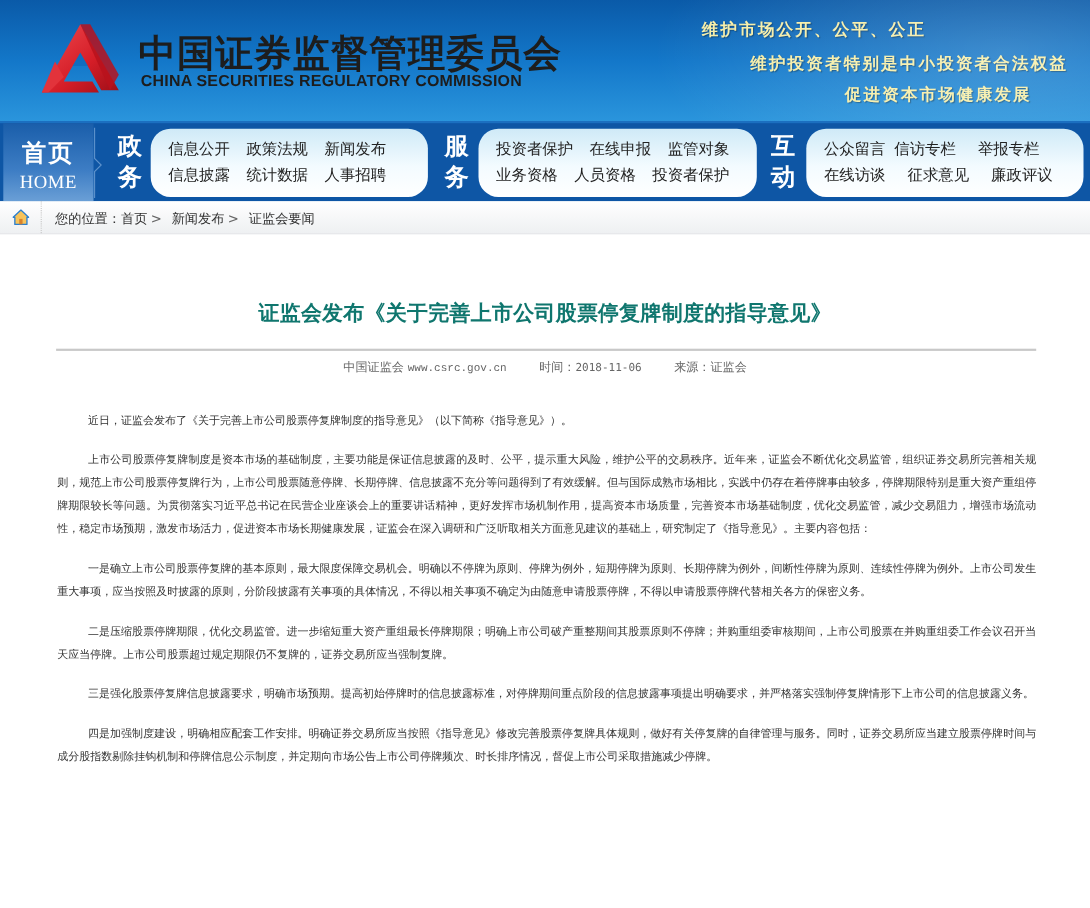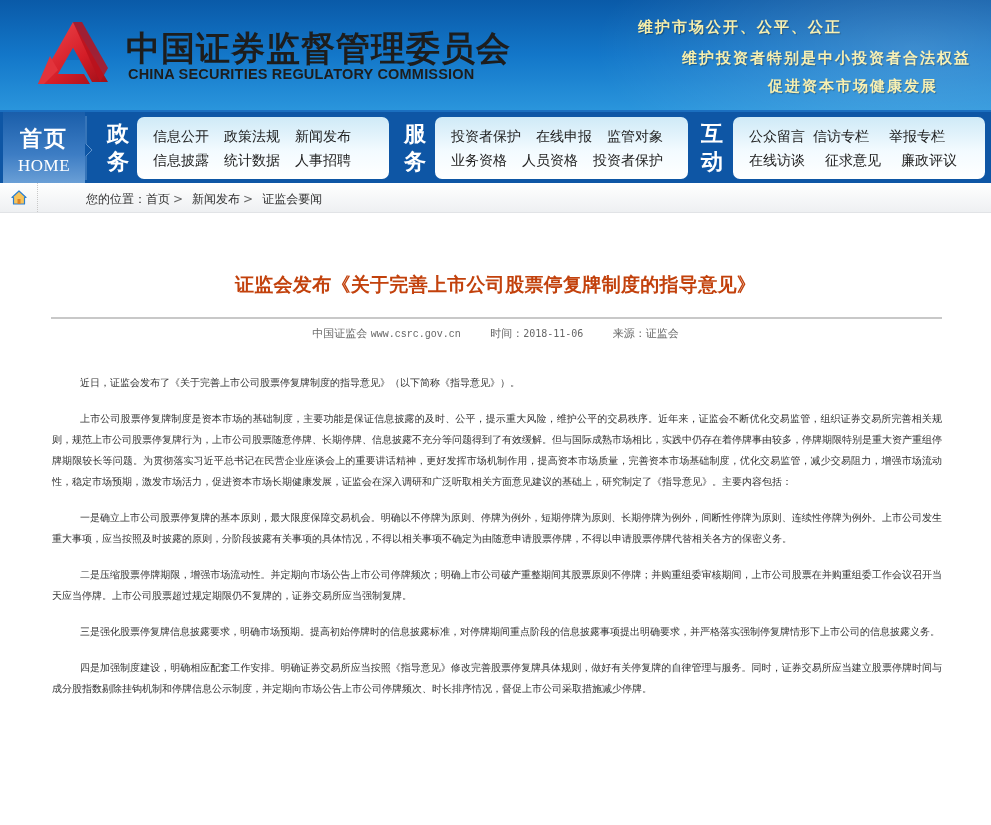--- a/index.html
+++ b/index.html
@@ -48,21 +48,21 @@
     color: #fff; text-align: center; cursor: pointer;
   }
   .nav-home .cn { display: block; font-size: 22px; font-weight: bold; margin-top: 12px; letter-spacing: 2px; }
   .nav-home .en { display: block; font-size: 17px; font-family: "Liberation Serif", serif; margin-top: 2px; letter-spacing: 0.5px; }
   .nav-sep { position: absolute; left: 85px; top: 4px; width: 10px; height: 64px; }
   .nav-cat {
     position: absolute; top: 7px; width: 30px; color: #fff; font-weight: bold;
     font-size: 22px; line-height: 28px; text-align: center; font-family: "DejaVu Serif", serif;
   }
   .nav-panel {
-    position: absolute; top: 5px; height: 62px; border-radius: 7px;
+    position: absolute; top: 5px; height: 62px; border-radius: 18px;
     background: linear-gradient(180deg, #cfeaf7 0%, #f3fbff 55%, #ffffff 100%);
     padding: 8px 0 0 16px;
   }
   .nav-panel a {
     display: inline-block; font-size: 14px; color: #222; text-decoration: none;
     margin-right: 15px; line-height: 23px; white-space: nowrap; cursor: pointer;
   }
   .nav-row { display: block; height: 24px; }
 
   
@@ -70,28 +70,28 @@
     position: absolute; left: 0; top: 183px; width: 991px; height: 30px;
     background: linear-gradient(180deg, #ffffff 0%, #eef0f2 100%);
     border-bottom: 1px solid #e1e3e6;
     font-size: 12px; color: #333;
   }
   .crumb-home {
     position: absolute; left: 0; top: 0; width: 38px; height: 29px;
     border-right: 1px dotted #c8c8c8; display: flex; align-items: center; justify-content: center; cursor: pointer;
   }
   .crumb-trail { position: absolute; left: 50px; top: 8px; white-space: nowrap; }
-  .crumb-trail span { margin-right: 6px; margin-left: 36px; }
+  .crumb-trail span { margin-right: 6px; }
   .crumb-trail a { color: #333; text-decoration: none; cursor: pointer; }
   .crumb-trail .sep { color: #666; margin: 0 9px 0 3px; }
 
   
   .article-title {
     position: absolute; left: 0; top: 272px; width: 991px; text-align: center;
-    font-size: 19px; font-weight: bold; color: #c2410c; letter-spacing: 0.3px;
+    font-size: 19px; font-weight: bold; color: #0f766e; letter-spacing: 0.3px;
   }
   .divider {
     position: absolute; left: 51px; top: 317px; width: 891px; height: 2px; background: #c8c8c8;
   }
   .meta {
     position: absolute; left: 0; top: 326px; width: 991px; text-align: center;
     font-size: 11px; color: #666;
   }
   .meta .site { font-family: Liberation Mono, monospace; font-size: 10px; margin-right: 26px; }
   .meta .item { margin-right: 26px; }
@@ -194,16 +194,16 @@
   <span>中国证监会</span>
   <span class="site">www.csrc.gov.cn</span>
   <span>时间：</span><span class="mono item">2018-11-06</span>
   <span>来源：</span><span>证监会</span>
 </div>
 
 <div class="body-text">
   <p>近日，证监会发布了《关于完善上市公司股票停复牌制度的指导意见》（以下简称《指导意见》）。</p>
   <p>上市公司股票停复牌制度是资本市场的基础制度，主要功能是保证信息披露的及时、公平，提示重大风险，维护公平的交易秩序。近年来，证监会不断优化交易监管，组织证券交易所完善相关规则，规范上市公司股票停复牌行为，上市公司股票随意停牌、长期停牌、信息披露不充分等问题得到了有效缓解。但与国际成熟市场相比，实践中仍存在着停牌事由较多，停牌期限特别是重大资产重组停牌期限较长等问题。为贯彻落实习近平总书记在民营企业座谈会上的重要讲话精神，更好发挥市场机制作用，提高资本市场质量，完善资本市场基础制度，优化交易监管，减少交易阻力，增强市场流动性，稳定市场预期，激发市场活力，促进资本市场长期健康发展，证监会在深入调研和广泛听取相关方面意见建议的基础上，研究制定了《指导意见》。主要内容包括：</p>
   <p>一是确立上市公司股票停复牌的基本原则，最大限度保障交易机会。明确以不停牌为原则、停牌为例外，短期停牌为原则、长期停牌为例外，间断性停牌为原则、连续性停牌为例外。上市公司发生重大事项，应当按照及时披露的原则，分阶段披露有关事项的具体情况，不得以相关事项不确定为由随意申请股票停牌，不得以申请股票停牌代替相关各方的保密义务。</p>
-  <p>二是压缩股票停牌期限，增强市场流动性。并定期向市场公告上市公司停牌频次；明确上市公司破产重整期间其股票原则不停牌；并购重组委审核期间，上市公司股票在并购重组委工作会议召开当天应当停牌。上市公司股票超过规定期限仍不复牌的，证券交易所应当强制复牌。</p>
+  <p>二是压缩股票停牌期限，优化交易监管。进一步缩短重大资产重组最长停牌期限；明确上市公司破产重整期间其股票原则不停牌；并购重组委审核期间，上市公司股票在并购重组委工作会议召开当天应当停牌。上市公司股票超过规定期限仍不复牌的，证券交易所应当强制复牌。</p>
   <p>三是强化股票停复牌信息披露要求，明确市场预期。提高初始停牌时的信息披露标准，对停牌期间重点阶段的信息披露事项提出明确要求，并严格落实强制停复牌情形下上市公司的信息披露义务。</p>
   <p>四是加强制度建设，明确相应配套工作安排。明确证券交易所应当按照《指导意见》修改完善股票停复牌具体规则，做好有关停复牌的自律管理与服务。同时，证券交易所应当建立股票停牌时间与成分股指数剔除挂钩机制和停牌信息公示制度，并定期向市场公告上市公司停牌频次、时长排序情况，督促上市公司采取措施减少停牌。</p>
 </div>
 
 </body></html>

